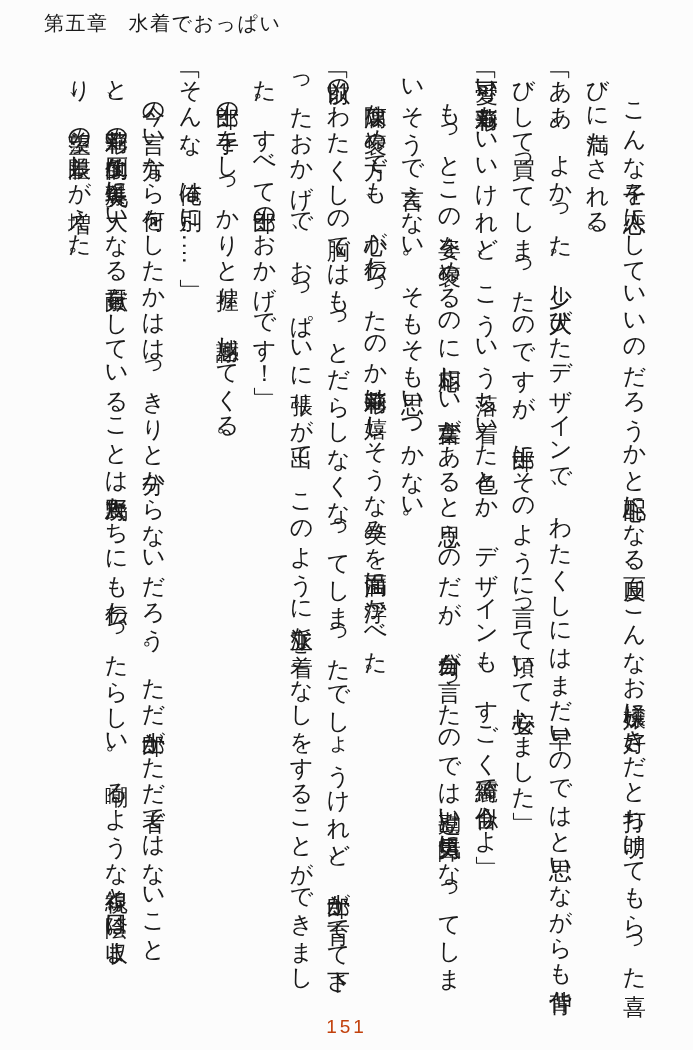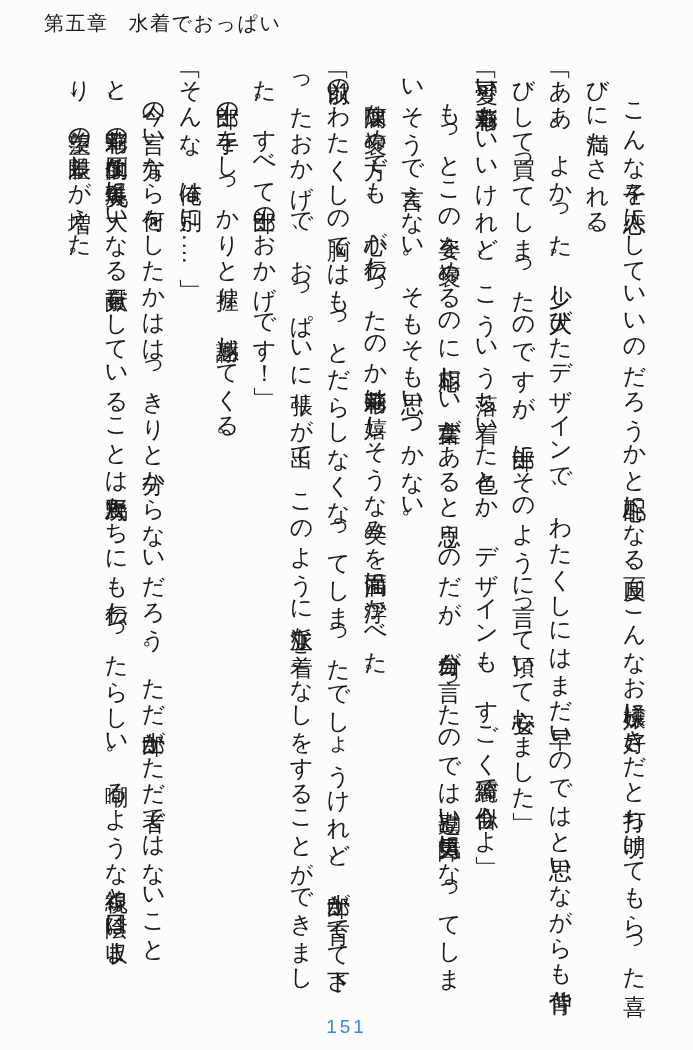--- a/index.html
+++ b/index.html
@@ -48,21 +48,21 @@
     text-indent: 0;
   }
   .page-number {
     position: absolute;
     left: 0;
     right: 0;
     bottom: 12px;
     text-align: center;
     font-size: 19px;
     letter-spacing: 3px;
-    color: #3b82f6;
+    color: #c2410c;
   }
 </style>
 </head>
 <body>
 
 <div class="page">
 
   <div class="running-header">
     <span class="chapter-number">第五章</span><span class="chapter-title">水着でおっぱい</span>
   </div>

